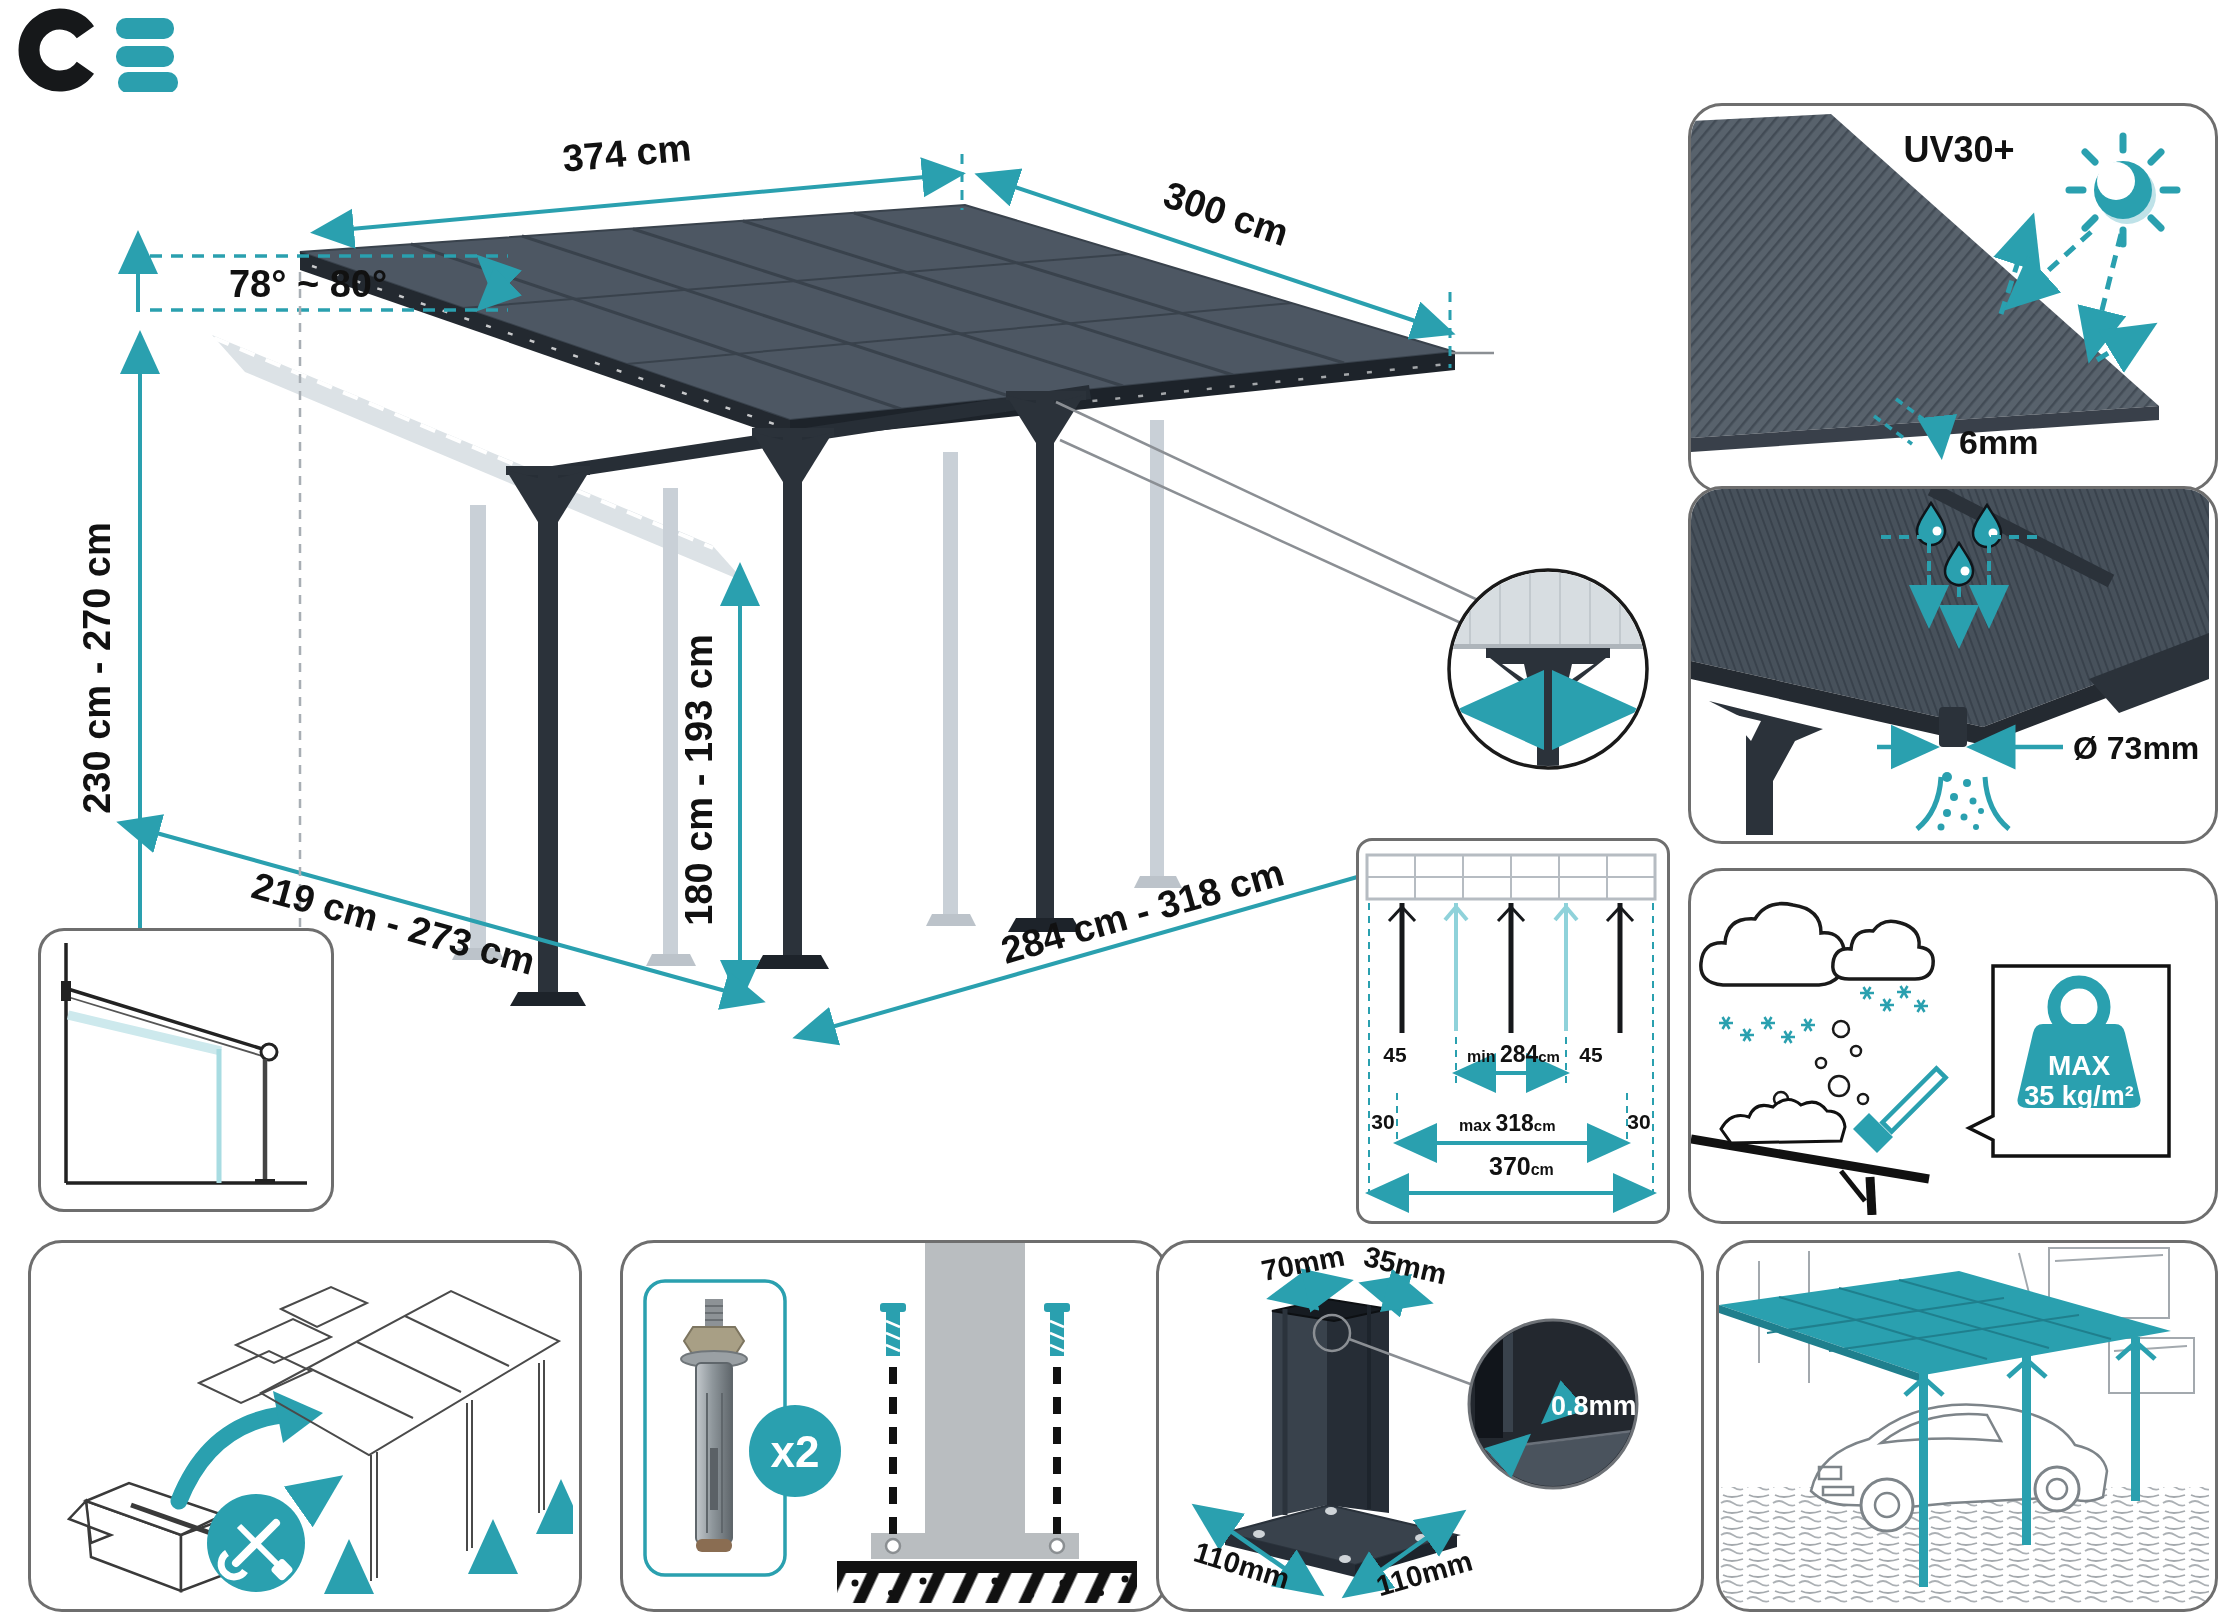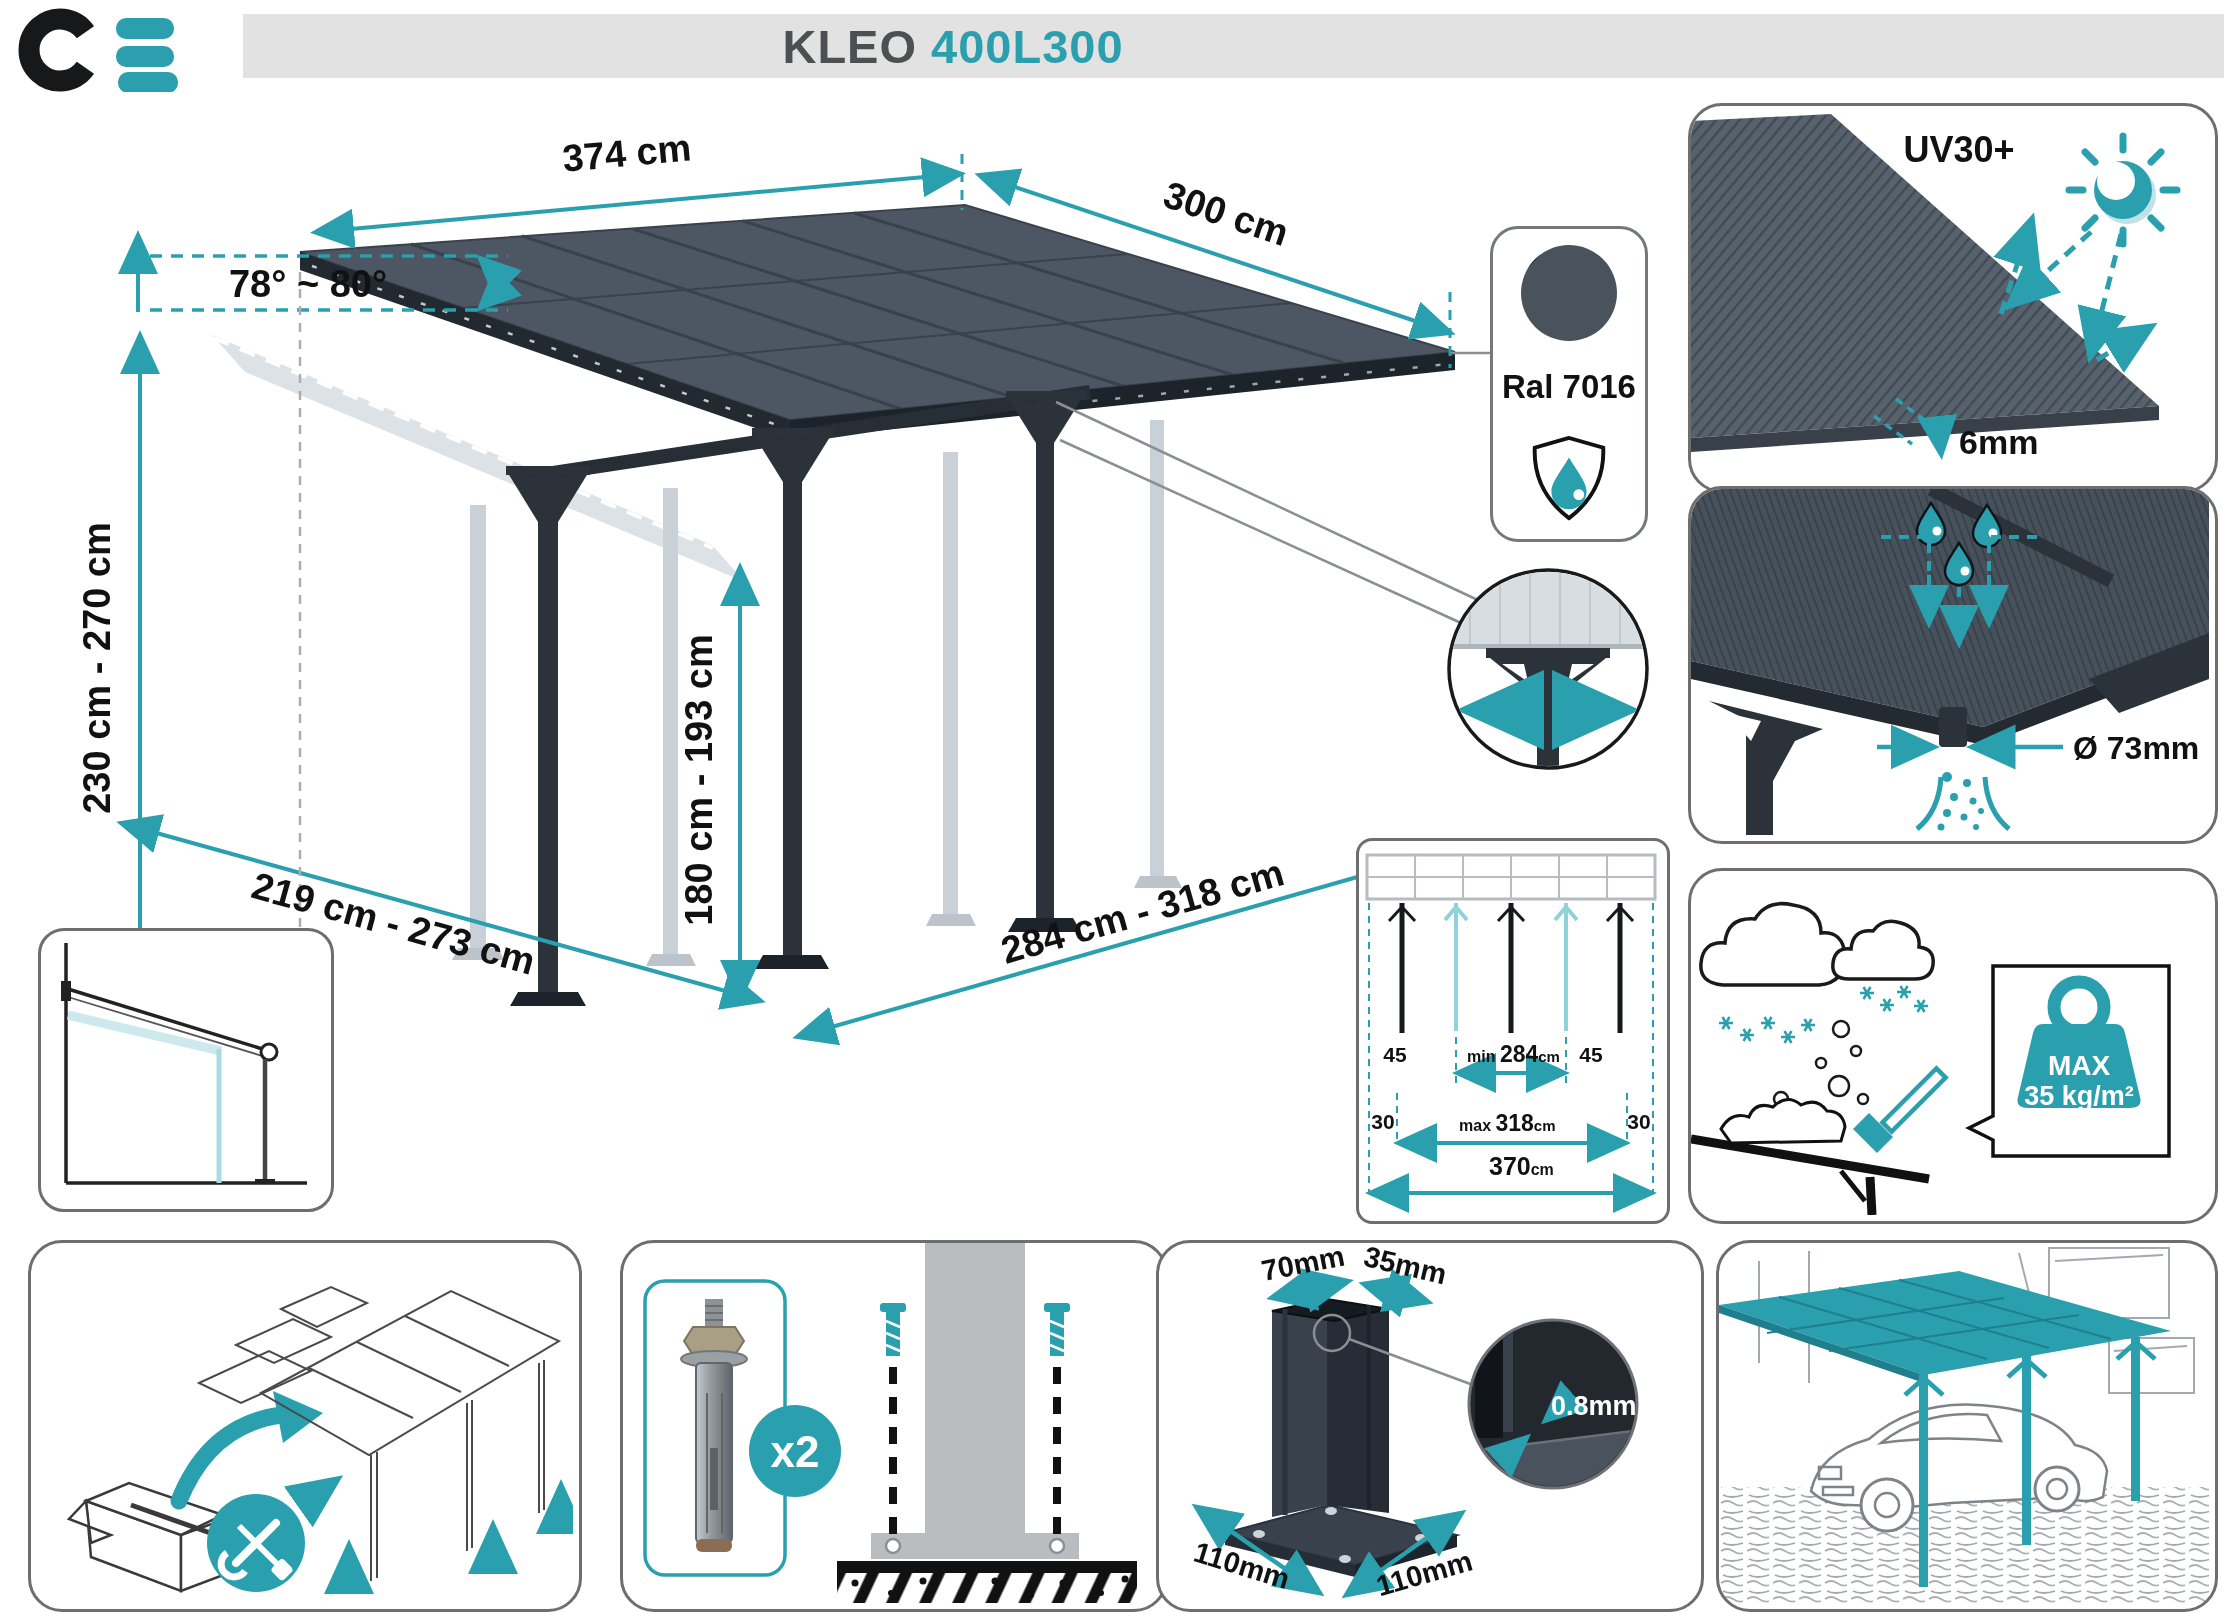--- a/index.html
+++ b/index.html
@@ -27,26 +27,20 @@
 <body>
 
 <div id="page">
 
   <svg class="abs" style="left:16px;top:6px" width="210" height="86" viewBox="0 0 210 86">
     <path d="M69.4,26.2 A31,31 0 1 0 69.4,61.8" fill="none" stroke="#16181a" stroke-width="21"></path>
     <rect x="100" y="12" width="58" height="21" rx="10" fill="#2b9fae"></rect>
     <rect x="100" y="40" width="58" height="21" rx="10" fill="#2b9fae"></rect>
     <rect x="102" y="66" width="60" height="21" rx="10" fill="#2b9fae"></rect>
   </svg>
-  <div id="banner">
-    <div id="title-wrap">
-      <span class="t1">KLEO</span>
-      <span class="t2">400L300</span>
-    </div>
-  </div>
 
   <svg class="abs" style="left:0;top:80px" width="1680" height="1160" viewBox="0 0 1680 1160">
     <defs>
       <marker id="mA" orient="auto-start-reverse" markerWidth="13" markerHeight="12" refX="9" refY="5">
         <path d="M0,0 L11,5 L0,10 z" fill="#2aa0af"></path>
       </marker>
     </defs>
 
     <g>
       <polygon points="212,255 712,465 745,502 245,292" fill="#dce2e6"></polygon>
@@ -162,29 +156,20 @@
         <polygon points="1502,584 1524,584 1528,602" fill="#fff"></polygon>
         <polygon points="1594,584 1572,584 1568,602" fill="#fff"></polygon>
         <g stroke="#2aa0af" stroke-width="8">
           <line x1="1524" y1="630" x2="1472" y2="630" marker-end="url(#mA)"></line>
           <line x1="1572" y1="630" x2="1624" y2="630" marker-end="url(#mA)"></line>
         </g>
       </g>
     </g>
   </svg>
 
-  <div id="ral-badge">
-    <div id="ral-swatch"></div>
-    <div id="ral-label">Ral 7016</div>
-    <svg width="88" height="92" viewBox="0 0 90 92">
-      <path d="M45,4 L10,14 Q8,58 45,86 Q82,58 80,14 Z" fill="#fff" stroke="#111" stroke-width="4"></path>
-      <path d="M45,24 C34,42 27,50 27,59 a18,18 0 0 0 36,0 C63,50 56,42 45,24 Z" fill="#2aa0af"></path>
-      <circle cx="55" cy="62" r="5.5" fill="#fff"></circle>
-    </svg>
-  </div>
 
   <div class="panel" style="left:38px;top:928px;width:290px;height:278px;border-radius:26px">
     <svg width="284" height="272" viewBox="0 0 284 272">
       <line x1="25" y1="12" x2="25" y2="252" stroke="#222" stroke-width="3.5"></line>
       <line x1="25" y1="252" x2="266" y2="252" stroke="#222" stroke-width="3.5"></line>
       <line x1="27" y1="84" x2="180" y2="120" stroke="#cde9ed" stroke-width="9"></line>
       <line x1="178" y1="118" x2="178" y2="252" stroke="#a8dce2" stroke-width="5"></line>
       <line x1="27" y1="58" x2="228" y2="120" stroke="#222" stroke-width="3.5"></line>
       <line x1="27" y1="66" x2="228" y2="127" stroke="#555" stroke-width="1.8"></line>
       <rect x="20" y="50" width="10" height="20" fill="#222"></rect>

